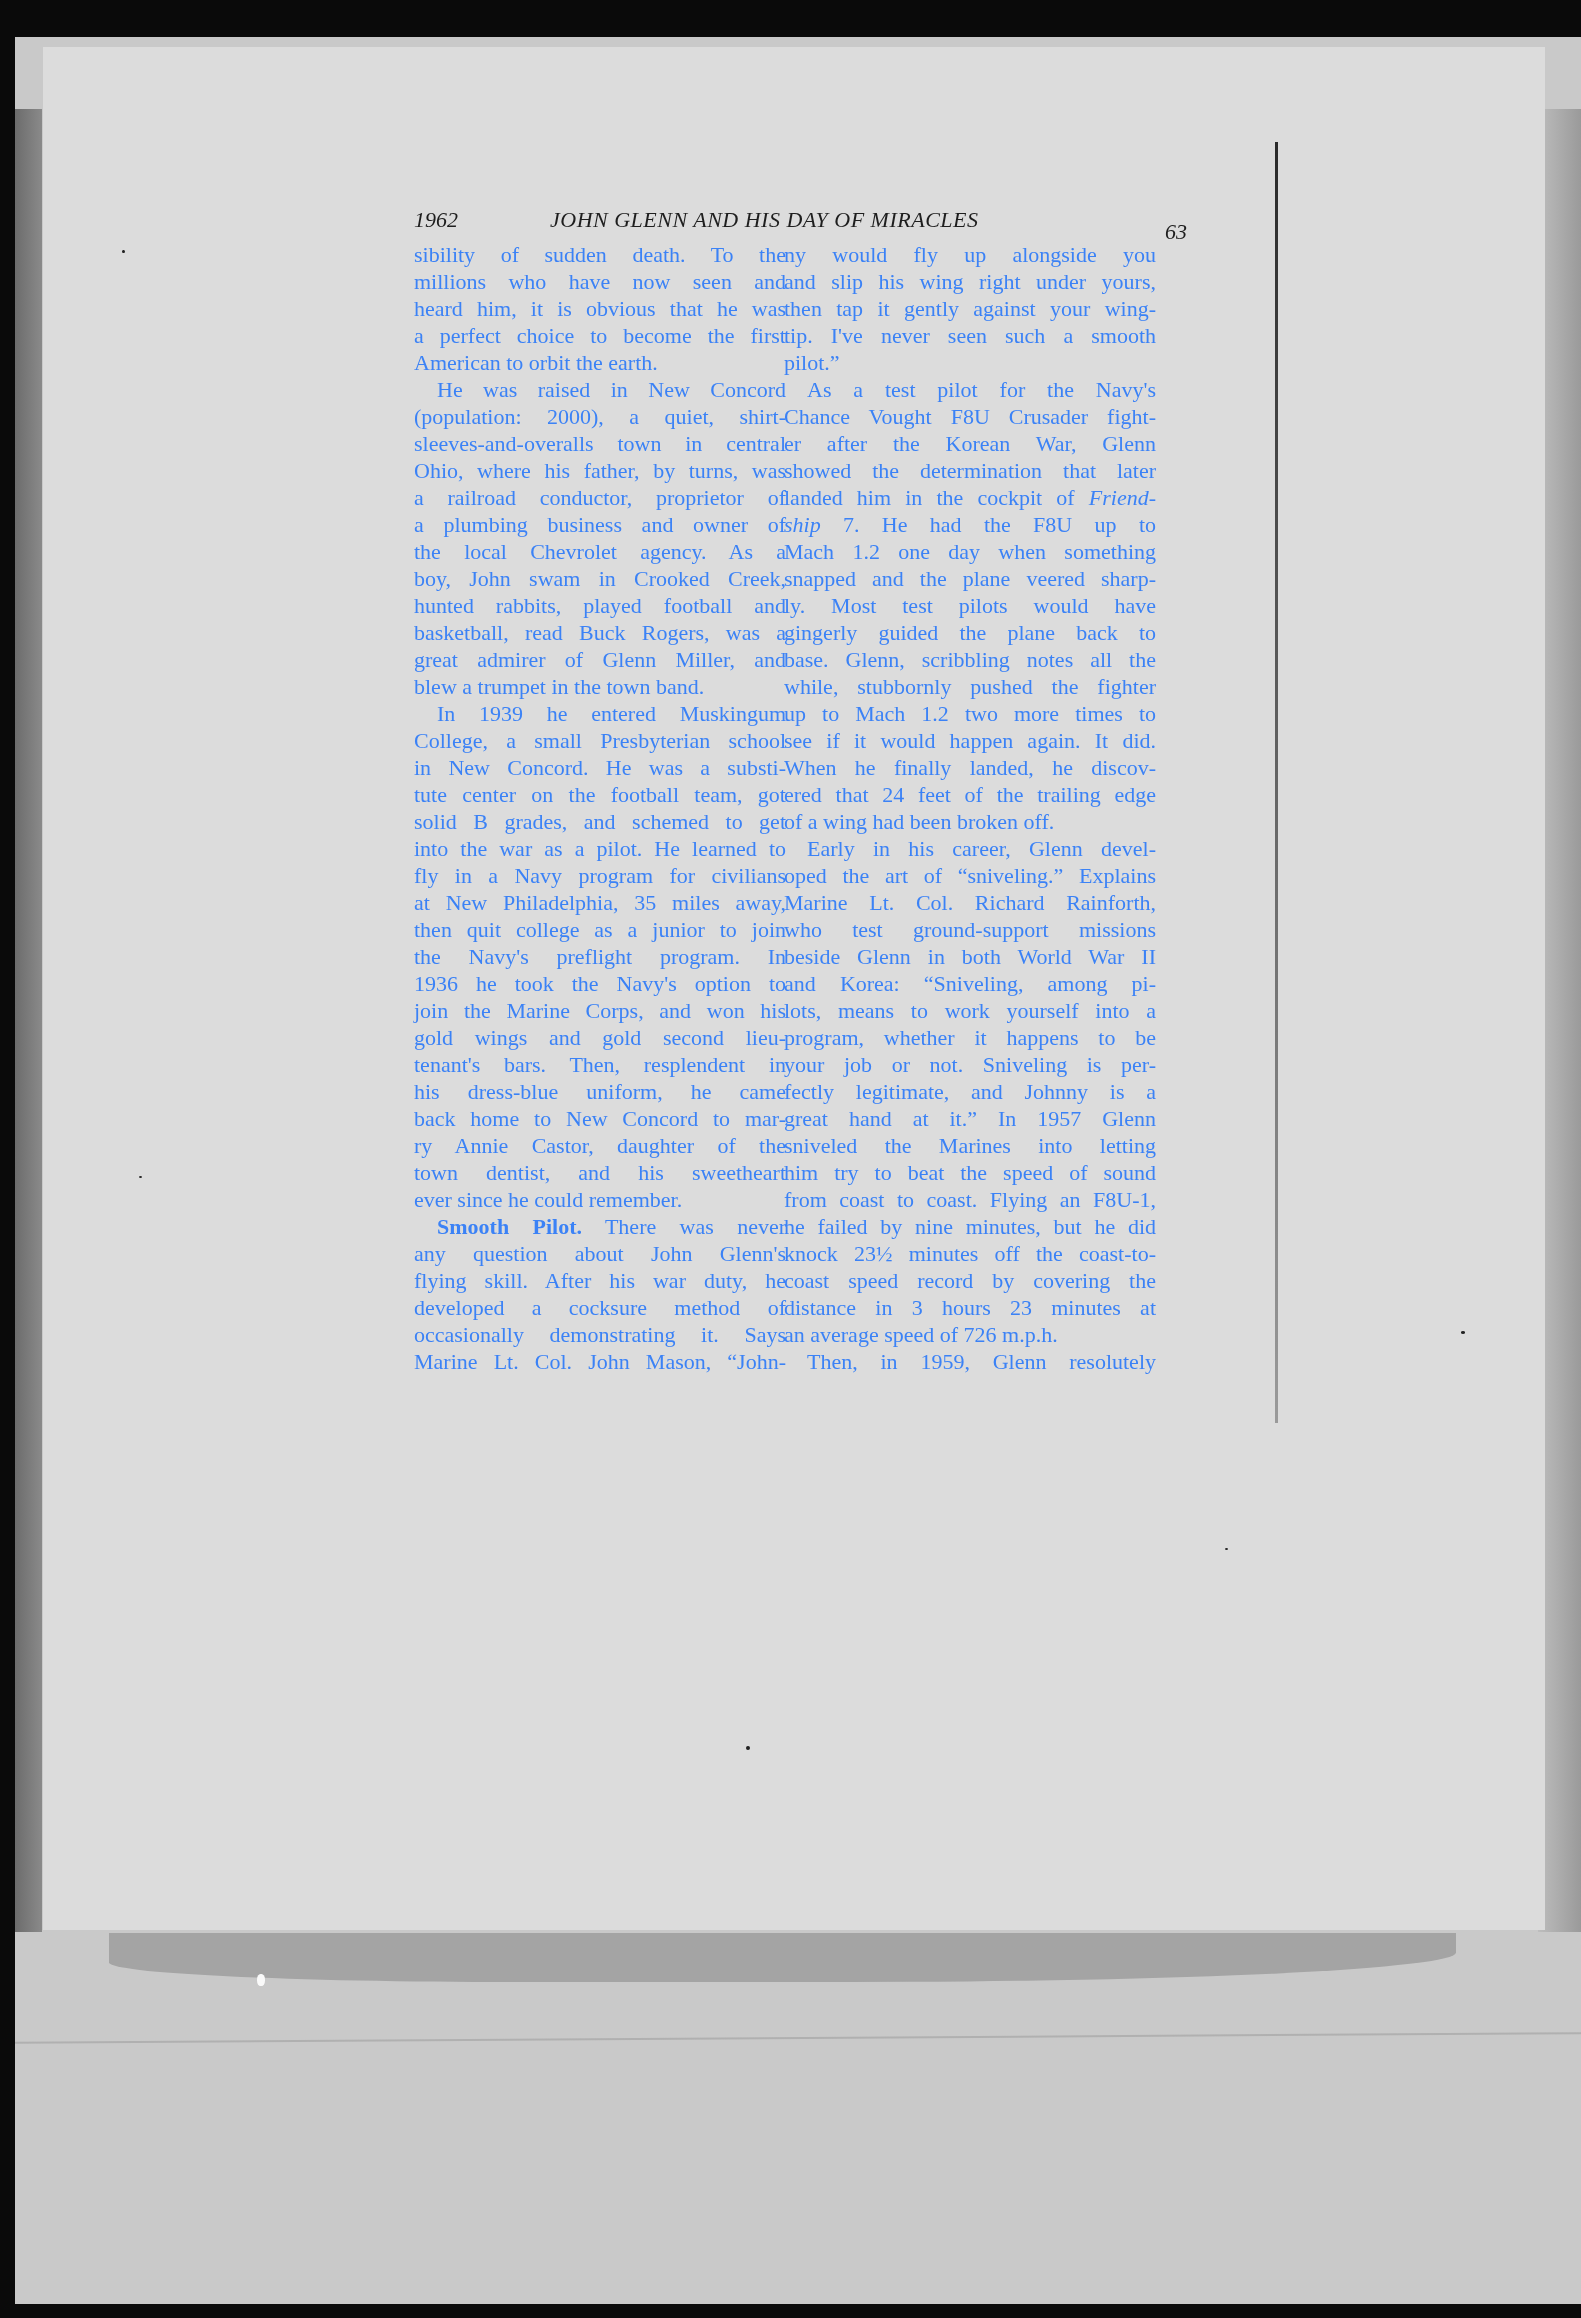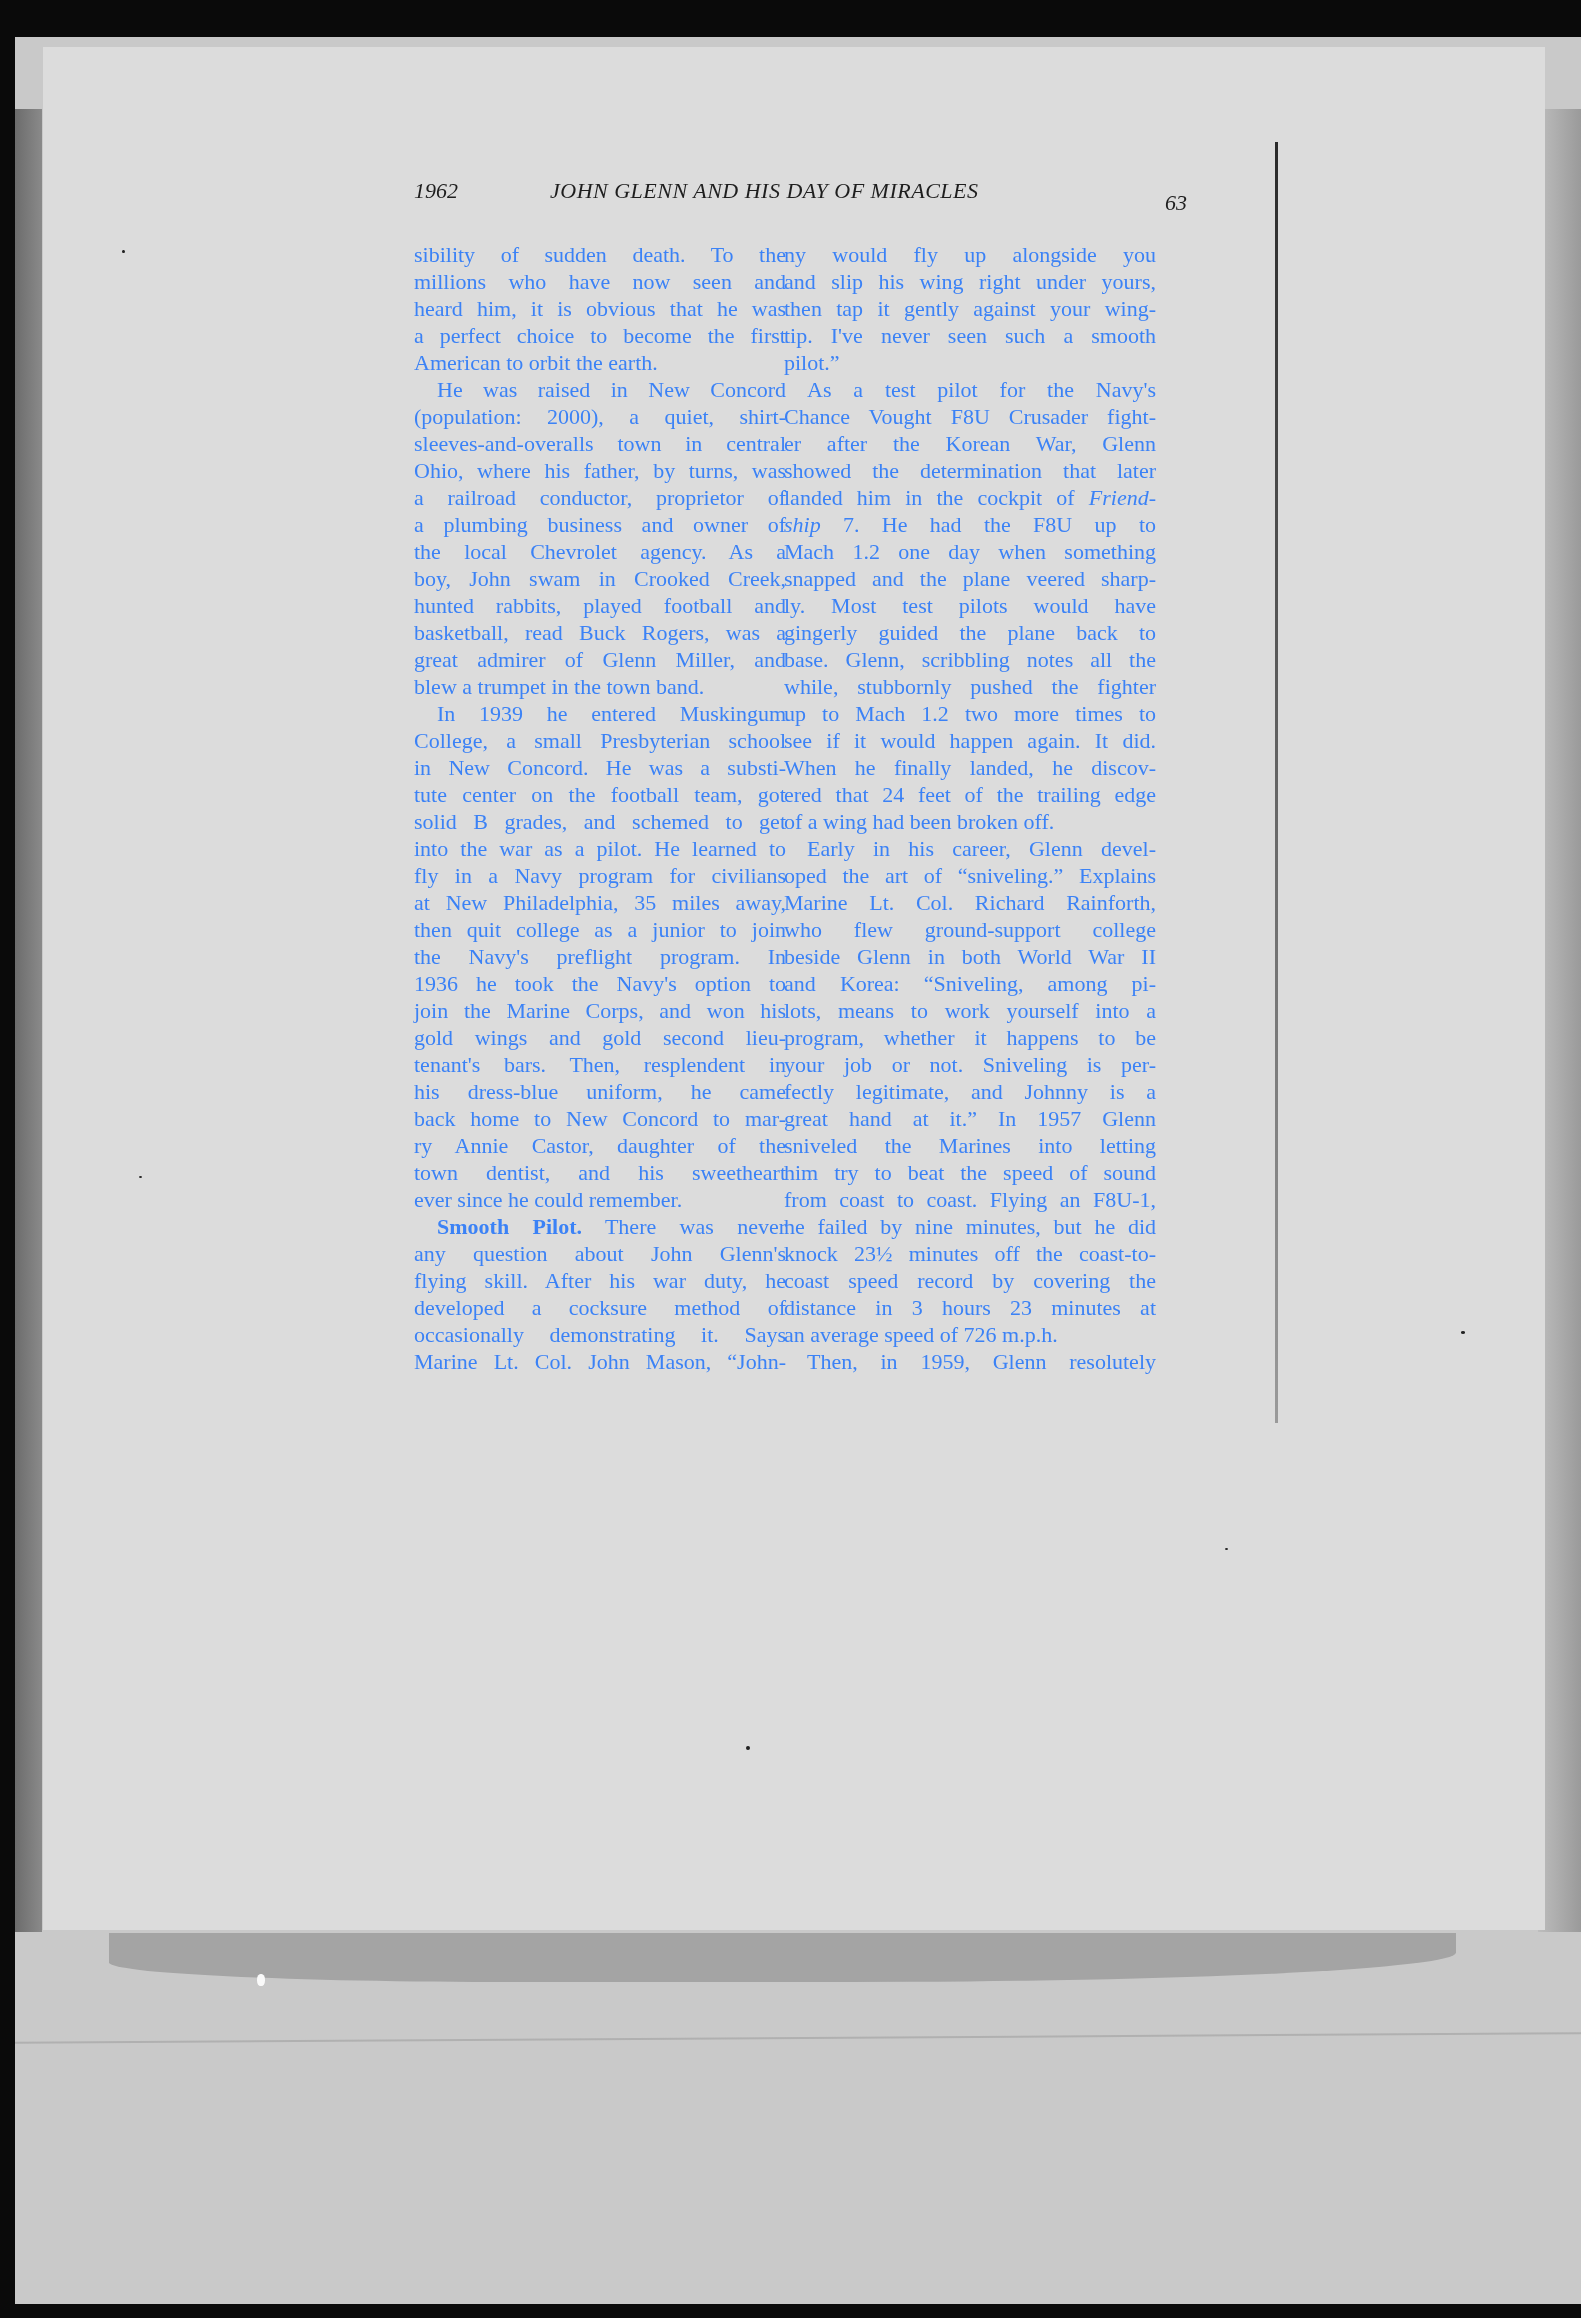--- a/index.html
+++ b/index.html
@@ -37,21 +37,21 @@
       background: #dcdcdc;
     }
     .rule {
       position: absolute; left: 1275px; top: 142px; width: 2.7px; height: 1281px;
       background: linear-gradient(to bottom, #2a2a2a, #6a6a6a 55%, #9a9a9a);
     }
     .speck { position: absolute; background: #222; border-radius: 50%; }
     .speck-white { position: absolute; background: #fafafa; border-radius: 45%; }
 
     .running-head {
-      position: absolute; left: 414px; top: 178px; width: 773px; height: 33px;
+      position: absolute; left: 414px; top: 207px; width: 773px; height: 33px;
       font-style: italic; font-size: 22px; color: #1e1e1e;
     }
     .running-head .year { position: absolute; left: 0; top: 0; }
     .running-head .title { position: absolute; left: 136px; top: 0; letter-spacing: 0.5px; }
     .running-head .pageno { position: absolute; right: 0; top: 0; margin-top: 12px; }
 
     .col {
       position: absolute; top: 241px; width: 372px;
       font-size: 22px; line-height: 27px; color: #3b82f6;
       text-align: justify; text-align-last: justify;
@@ -153,21 +153,21 @@
     <span class="line"><span>base. Glenn, scribbling notes all the</span></span>
     <span class="line"><span>while, stubbornly pushed the fighter</span></span>
     <span class="line"><span>up to Mach 1.2 two more times to</span></span>
     <span class="line"><span>see if it would happen again. It did.</span></span>
     <span class="line"><span>When he finally landed, he discov-</span></span>
     <span class="line"><span>ered that 24 feet of the trailing edge</span></span>
     <span class="line end"><span>of a wing had been broken off.</span></span>
     <span class="line indent"><span>Early in his career, Glenn devel-</span></span>
     <span class="line"><span>oped the art of “sniveling.” Explains</span></span>
     <span class="line"><span>Marine Lt. Col. Richard Rainforth,</span></span>
-    <span class="line"><span>who flew ground-support college</span></span>
+    <span class="line"><span>who test ground-support missions</span></span>
     <span class="line"><span>beside Glenn in both World War II</span></span>
     <span class="line"><span>and Korea: “Sniveling, among pi-</span></span>
     <span class="line"><span>lots, means to work yourself into a</span></span>
     <span class="line"><span>program, whether it happens to be</span></span>
     <span class="line"><span>your job or not. Sniveling is per-</span></span>
     <span class="line"><span>fectly legitimate, and Johnny is a</span></span>
     <span class="line"><span>great hand at it.” In 1957 Glenn</span></span>
     <span class="line"><span>sniveled the Marines into letting</span></span>
     <span class="line"><span>him try to beat the speed of sound</span></span>
     <span class="line"><span>from coast to coast. Flying an F8U-1,</span></span>

